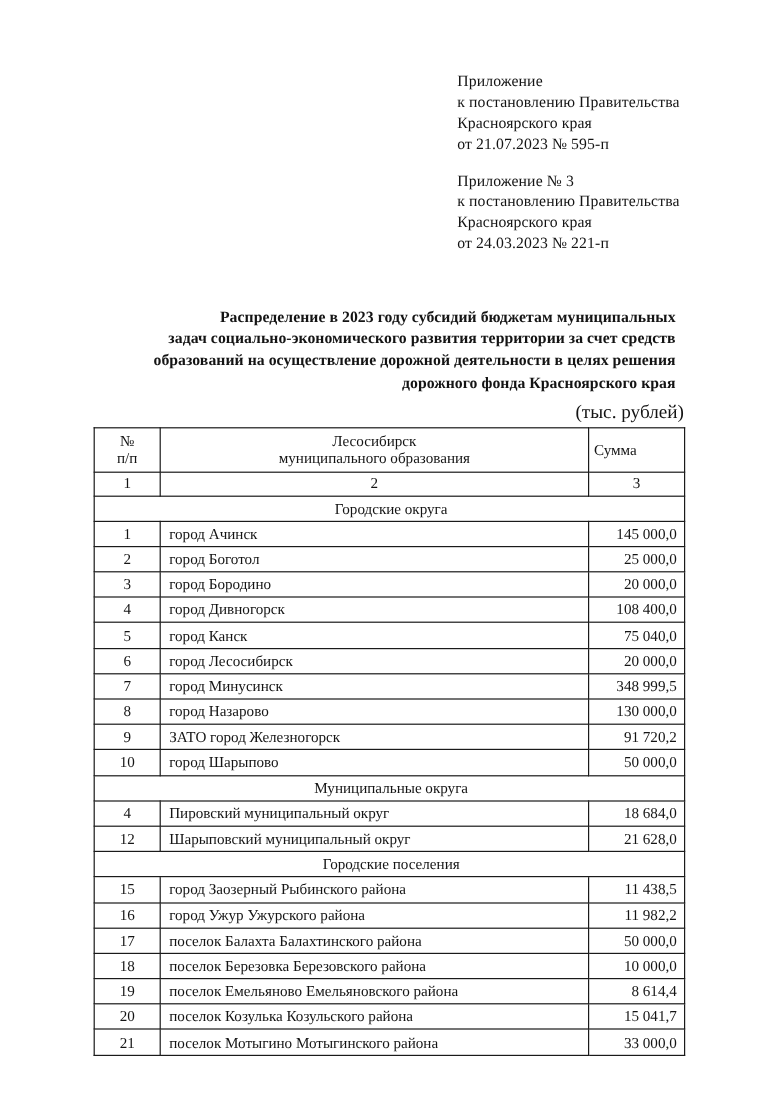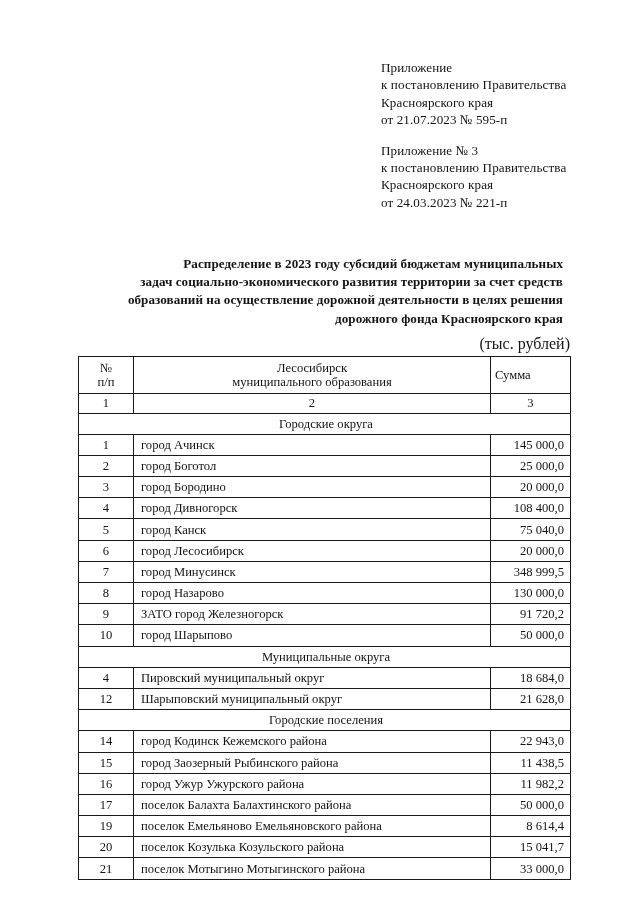--- a/index.html
+++ b/index.html
@@ -243,40 +243,40 @@
           </tr>
           <tr>
             <td class="cell-num">12</td>
             <td class="cell-name">Шарыповский муниципальный округ</td>
             <td class="cell-sum">21 628,0</td>
           </tr>
           <tr>
             <td class="section-cell" colspan="3">Городские поселения</td>
           </tr>
           <tr>
-            <td class="cell-num">14</td>
-            <td class="cell-name">город Кодинск Кежемского района</td>
-            <td class="cell-sum">22 943,0</td>
-          </tr>
-          <tr>
             <td class="cell-num">15</td>
             <td class="cell-name">город Заозерный Рыбинского района</td>
             <td class="cell-sum">11 438,5</td>
           </tr>
           <tr>
             <td class="cell-num">16</td>
             <td class="cell-name">город Ужур Ужурского района</td>
             <td class="cell-sum">11 982,2</td>
           </tr>
           <tr>
             <td class="cell-num">17</td>
             <td class="cell-name">поселок Балахта Балахтинского района</td>
             <td class="cell-sum">50 000,0</td>
           </tr>
           <tr>
+            <td class="cell-num">18</td>
+            <td class="cell-name">поселок Березовка Березовского района</td>
+            <td class="cell-sum">10 000,0</td>
+          </tr>
+          <tr>
             <td class="cell-num">19</td>
             <td class="cell-name">поселок Емельяново Емельяновского района</td>
             <td class="cell-sum">8 614,4</td>
           </tr>
           <tr>
             <td class="cell-num">20</td>
             <td class="cell-name">поселок Козулька Козульского района</td>
             <td class="cell-sum">15 041,7</td>
           </tr>
           <tr>

